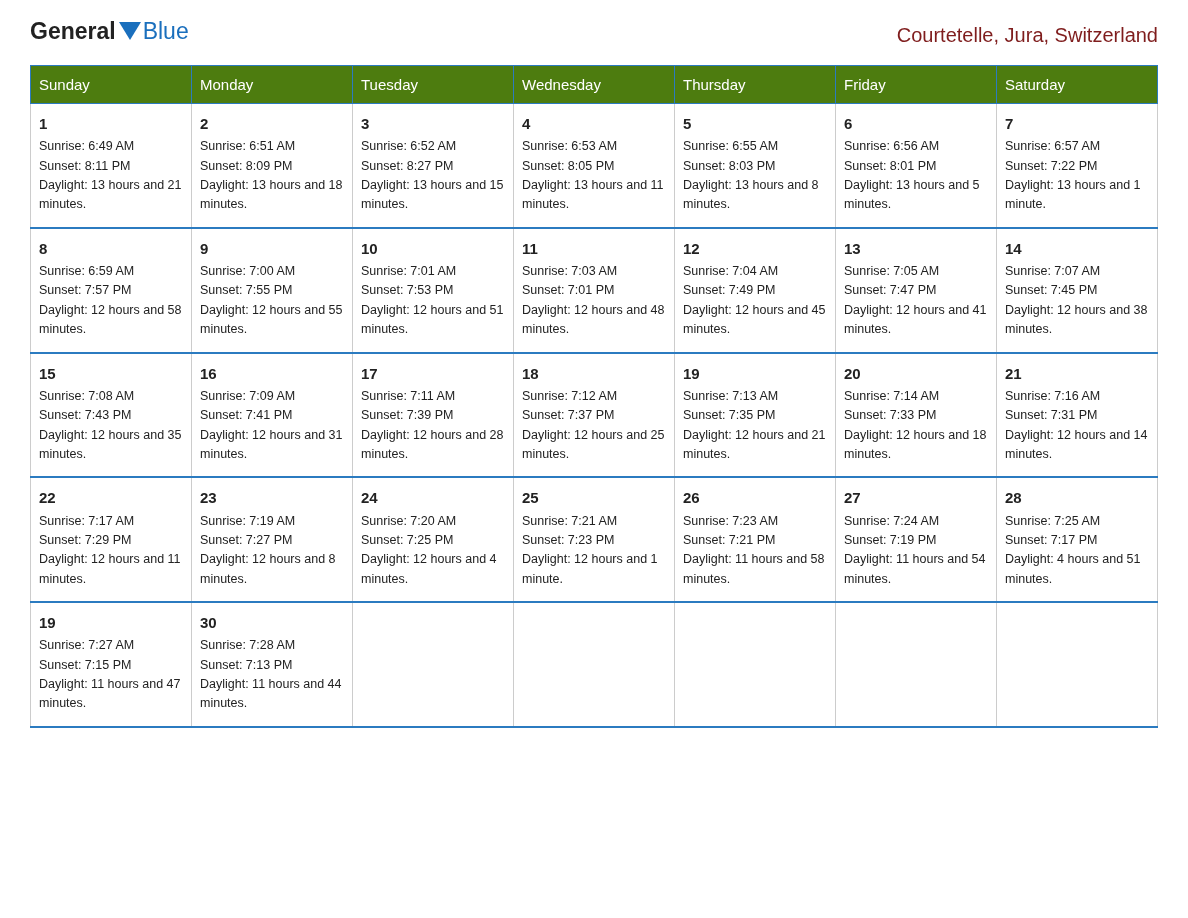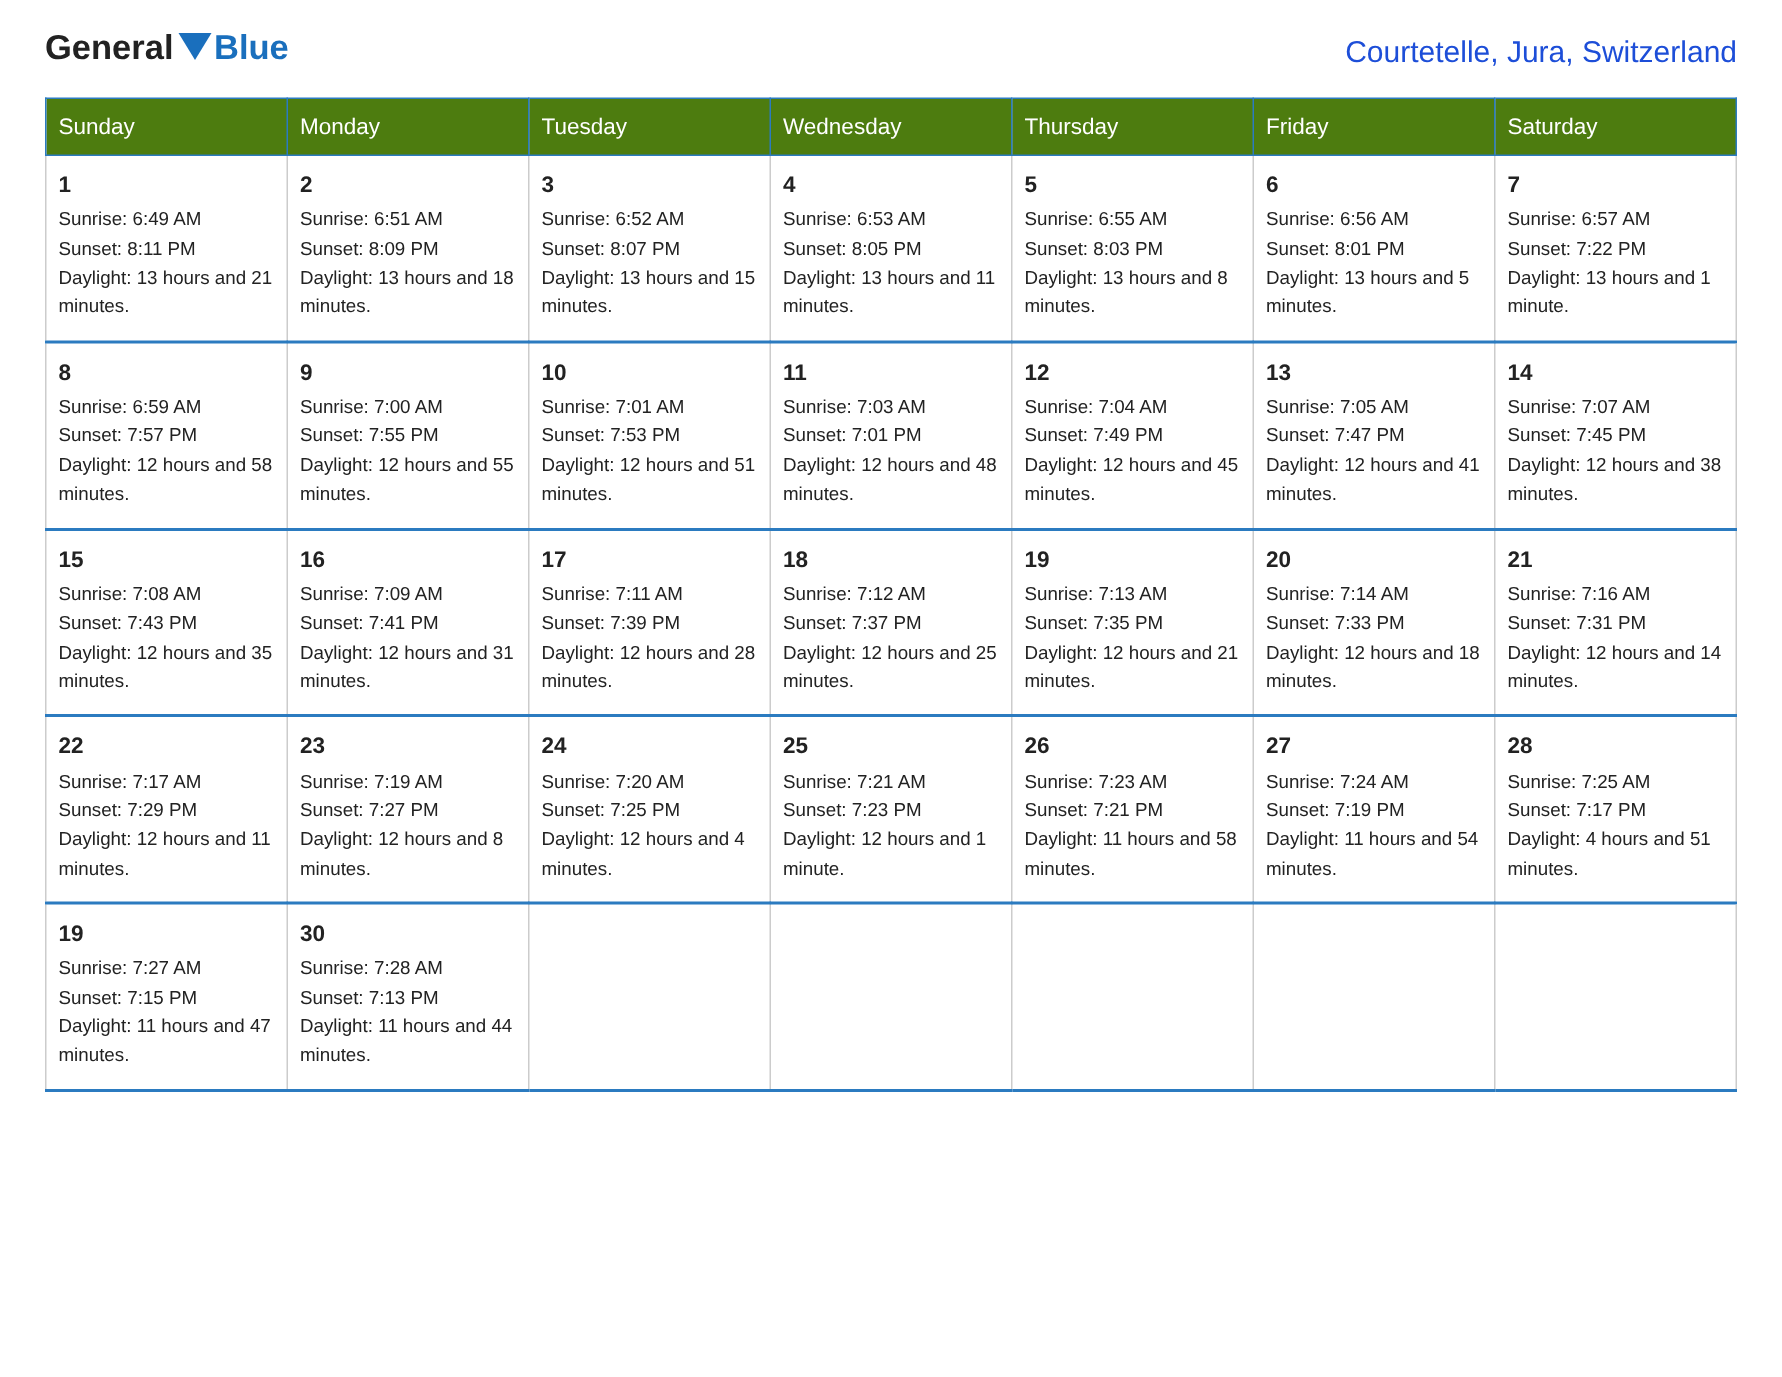--- a/index.html
+++ b/index.html
@@ -21,21 +21,21 @@
       text-align: right;
     }
     .month-title {
       font-size: 48px;
       font-weight: bold;
       color: #222;
       line-height: 1.1;
     }
     .location {
       font-size: 20px;
-      color: #1d4ed8;
+      color: #7f1d1d;
       margin-top: 4px;
     }
     table {
       width: 100%;
       border-collapse: collapse;
       table-layout: fixed;
     }
     thead tr {
       background-color: #4d7c0f;
       color: #fff;
@@ -81,21 +81,21 @@
     .logo-row1 {
       display: flex;
       align-items: center;
       font-size: 23px;
       font-weight: bold;
       color: #222;
       line-height: 1;
     }
     .logo-row2 {
       font-size: 23px;
-      font-weight: bold;
+      font-weight: normal;
       color: #1a6fbd;
       margin-left: 2px;
       line-height: 1;
     }
     .triangle-icon {
       display: inline-block;
       width: 0;
       height: 0;
       border-left: 11px solid transparent;
       border-right: 11px solid transparent;
@@ -130,21 +130,21 @@
         <th>Wednesday</th>
         <th>Thursday</th>
         <th>Friday</th>
         <th>Saturday</th>
       </tr>
   </thead>
   <tbody id="calendar-body">
   <tr>
         <td><span class="day-num">1</span><span>Sunrise: 6:49 AM</span><br><span>Sunset: 8:11 PM</span><br><span>Daylight: 13 hours and 21 minutes.</span></td>
         <td><span class="day-num">2</span><span>Sunrise: 6:51 AM</span><br><span>Sunset: 8:09 PM</span><br><span>Daylight: 13 hours and 18 minutes.</span></td>
-        <td><span class="day-num">3</span><span>Sunrise: 6:52 AM</span><br><span>Sunset: 8:07 PM</span><br><span>Daylight: 13 hours and 15 minutes.</span></td>
+        <td><span class="day-num">3</span><span>Sunrise: 6:52 AM</span><br><span>Sunset: 8:27 PM</span><br><span>Daylight: 13 hours and 15 minutes.</span></td>
         <td><span class="day-num">4</span><span>Sunrise: 6:53 AM</span><br><span>Sunset: 8:05 PM</span><br><span>Daylight: 13 hours and 11 minutes.</span></td>
         <td><span class="day-num">5</span><span>Sunrise: 6:55 AM</span><br><span>Sunset: 8:03 PM</span><br><span>Daylight: 13 hours and 8 minutes.</span></td>
         <td><span class="day-num">6</span><span>Sunrise: 6:56 AM</span><br><span>Sunset: 8:01 PM</span><br><span>Daylight: 13 hours and 5 minutes.</span></td>
         <td><span class="day-num">7</span><span>Sunrise: 6:57 AM</span><br><span>Sunset: 7:22 PM</span><br><span>Daylight: 13 hours and 1 minute.</span></td>
       </tr>
       <tr>
         <td><span class="day-num">8</span><span>Sunrise: 6:59 AM</span><br><span>Sunset: 7:57 PM</span><br><span>Daylight: 12 hours and 58 minutes.</span></td>
         <td><span class="day-num">9</span><span>Sunrise: 7:00 AM</span><br><span>Sunset: 7:55 PM</span><br><span>Daylight: 12 hours and 55 minutes.</span></td>
         <td><span class="day-num">10</span><span>Sunrise: 7:01 AM</span><br><span>Sunset: 7:53 PM</span><br><span>Daylight: 12 hours and 51 minutes.</span></td>
         <td><span class="day-num">11</span><span>Sunrise: 7:03 AM</span><br><span>Sunset: 7:01 PM</span><br><span>Daylight: 12 hours and 48 minutes.</span></td>

